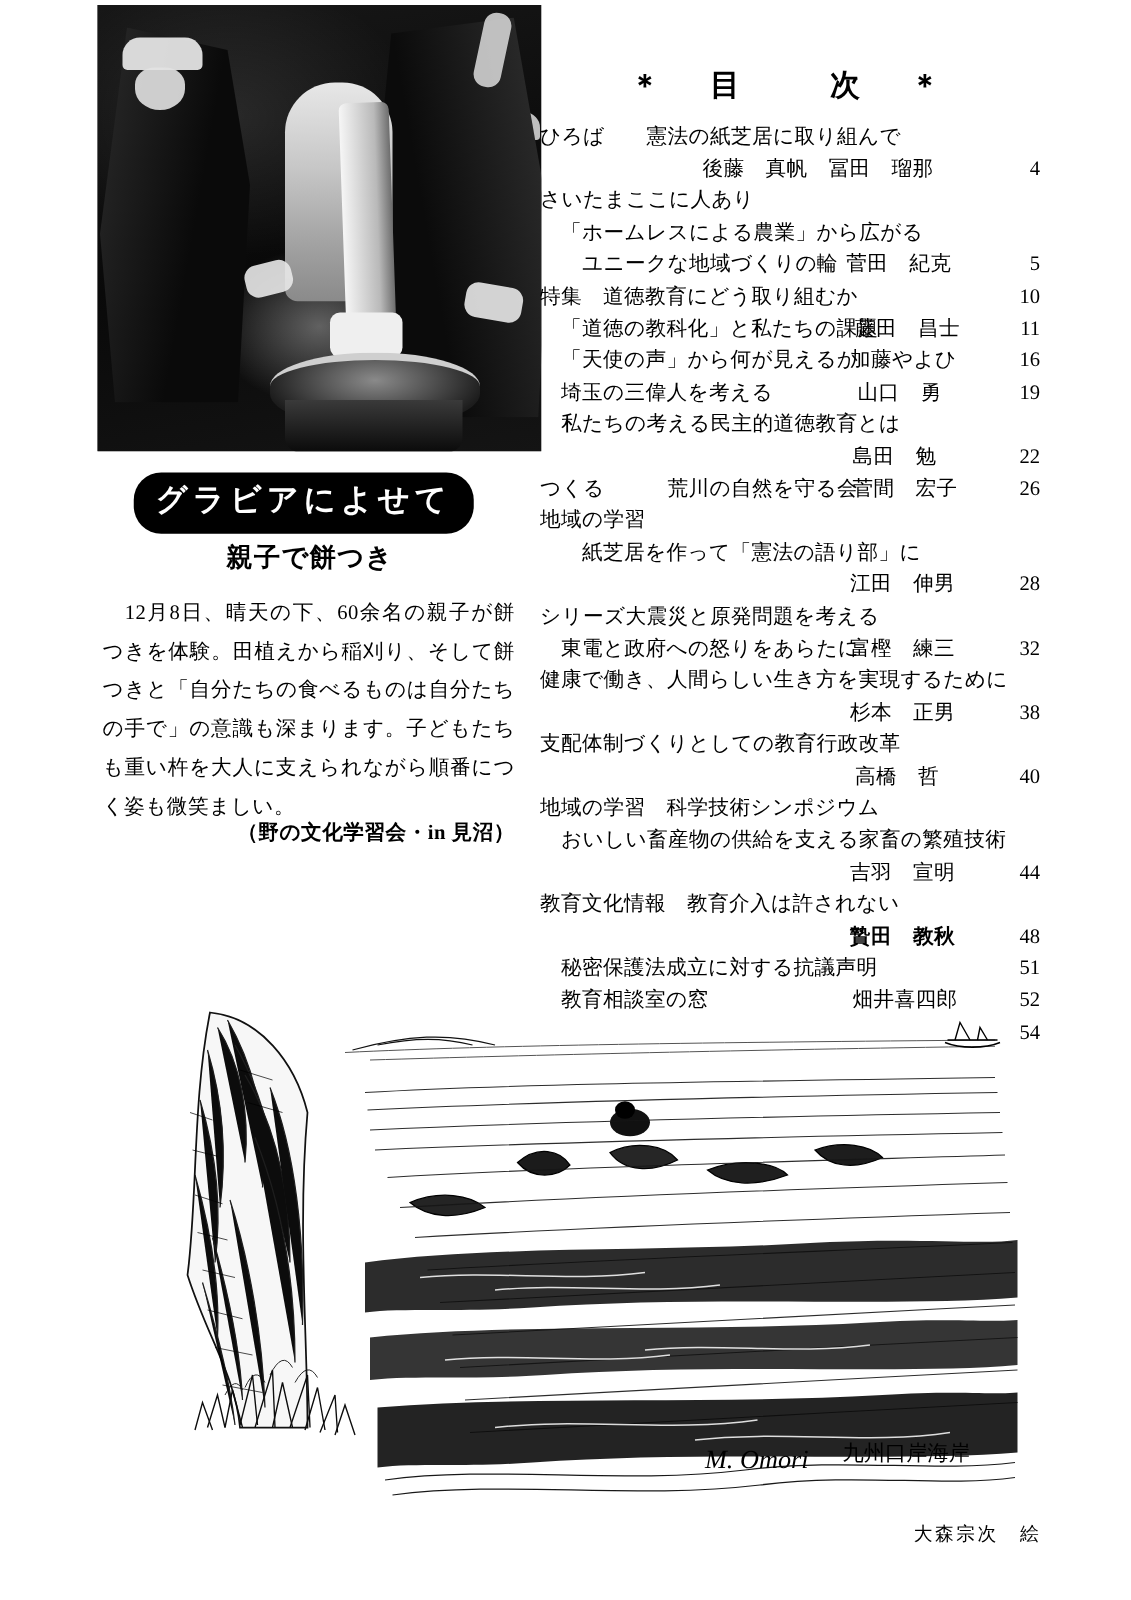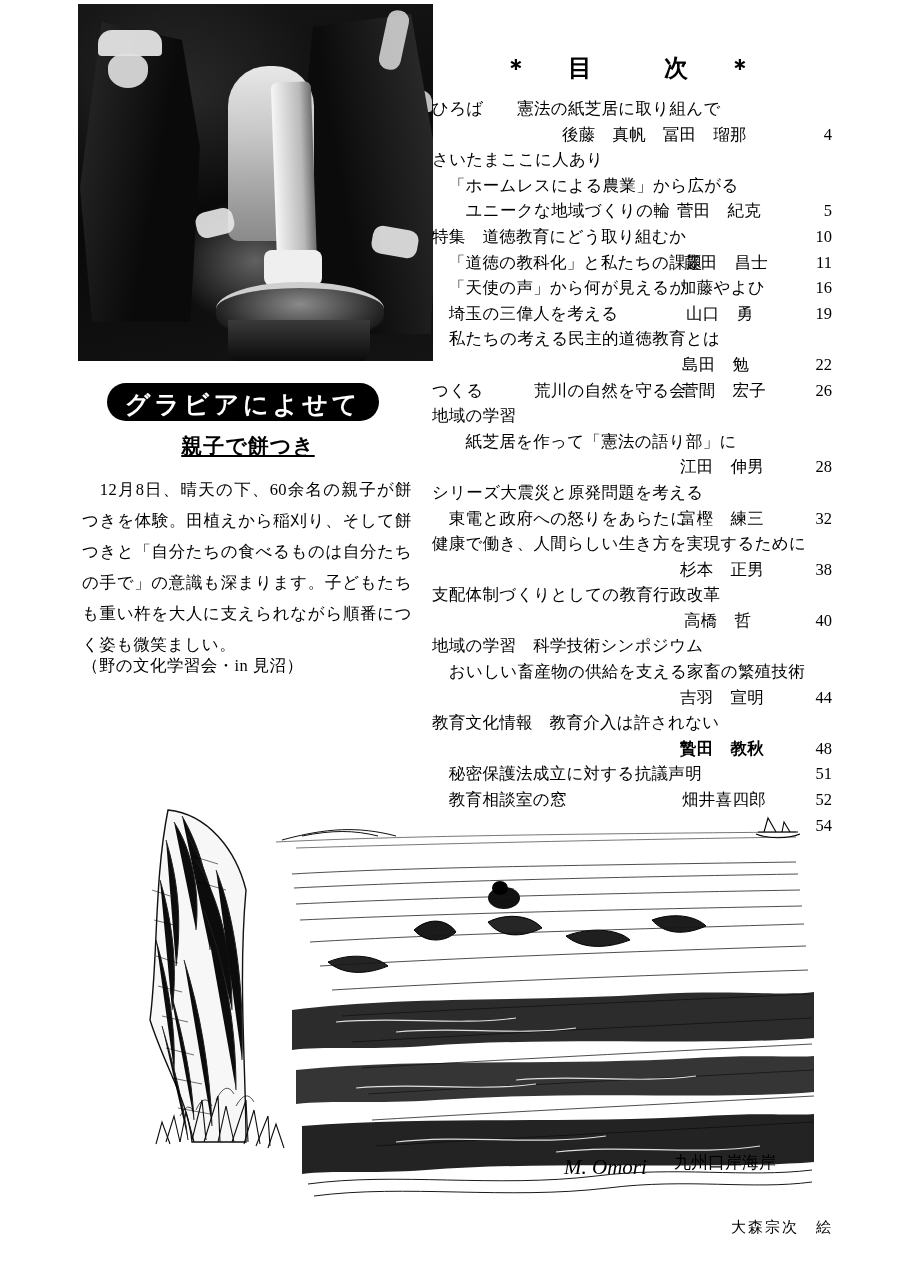--- a/index.html
+++ b/index.html
@@ -147,54 +147,55 @@
     justify-content: center;
   }
   .gravure-title .banner {
     display: inline-block;
     background: #000;
     color: #fff;
     font-family: "DejaVu Sans", "Liberation Sans", sans-serif;
     font-weight: bold;
     font-size: 25px;
     letter-spacing: 4px;
-    padding: 5px 18px 0;
+    padding: 5px 18px 11px;
     border-radius: 22px;
   }
 
   .gravure-sub {
     position: absolute;
     left: 78px;
     top: 432px;
     width: 340px;
     text-align: center;
     font-size: 21px;
     font-weight: bold;
     letter-spacing: 1px;
-    text-decoration: underline;
   }
 
   .gravure-body {
     position: absolute;
     left: 82px;
     top: 474px;
     width: 330px;
     font-size: 16.5px;
     line-height: 31px;
     letter-spacing: 0.4px;
     text-align: justify;
   }
   .gravure-body p { margin: 0; }
   .gravure-credit {
     position: absolute;
     left: 82px;
     top: 655px;
     width: 330px;
+    text-align: right;
     font-size: 16.5px;
     letter-spacing: 0.4px;
+    font-weight: bold;
   }
 
   
   .toc {
     position: absolute;
     left: 432px;
     top: 52px;
     width: 400px;
     font-size: 16.5px;
   }

